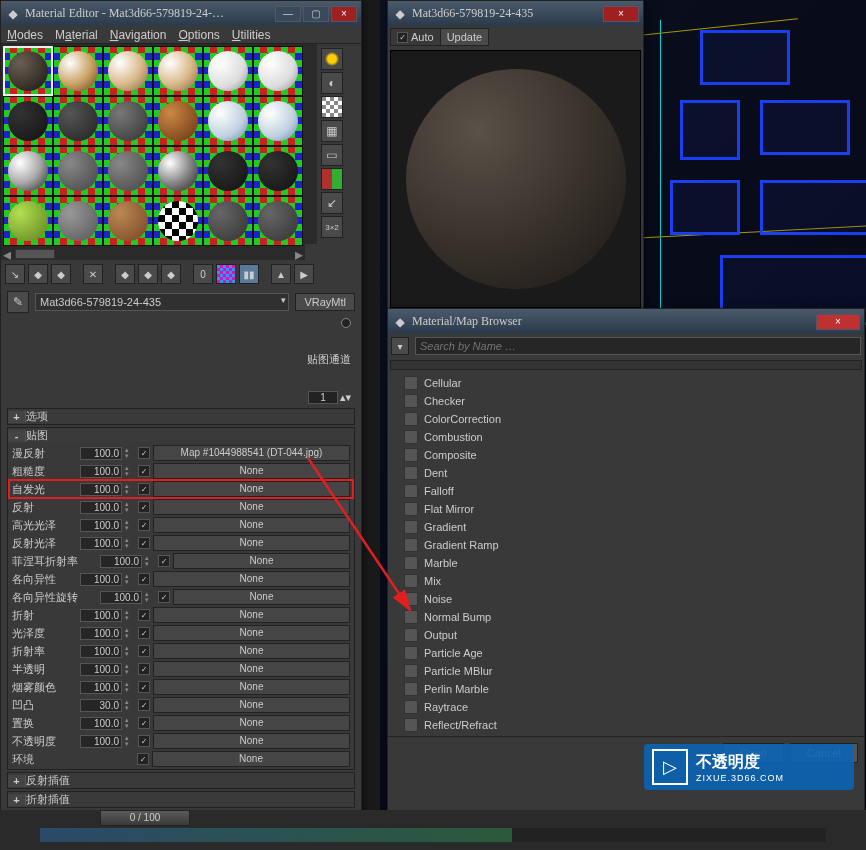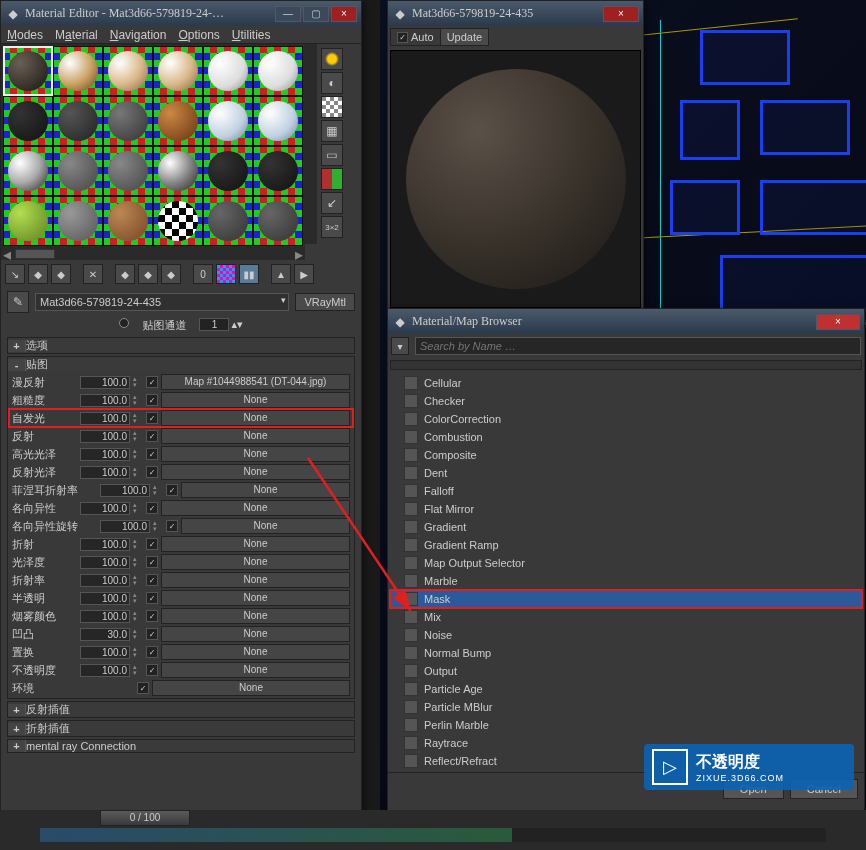--- a/index.html
+++ b/index.html
@@ -48,34 +48,34 @@
 .toolbar-row .tool-btn { width: 20px; height: 20px; font-size: 10px; }
 .sep { width: 6px; }
 
 .name-row { display: flex; align-items: center; padding: 3px 6px; gap: 6px; background: #393939; }
 .dropdown { background: #303030; border: 1px solid #555; color: #ccc; font-size: 11px; padding: 2px 14px 2px 4px; position: relative; }
 .dropdown::after { content: "▾"; position: absolute; right: 3px; top: 1px; font-size: 9px; }
 .type-btn { background: #4a4a4a; border: 1px solid #222; color: #ccc; font-size: 11px; padding: 2px 8px; cursor: pointer; }
 
 
 .params { background: #393939; padding: 0 2px 4px 2px; }
-.channel-row { display: flex; align-items: flex-start; gap: 13px; padding: 2px 8px; color: #ccc; font-size: 11px; justify-content: center; }
+.channel-row { display: flex; align-items: flex-end; gap: 24px; padding: 2px 8px; color: #ccc; font-size: 11px; justify-content: center; flex-direction: column; }
 .channel-row .radio { width: 10px; height: 10px; border-radius: 50%; border: 1px solid #888; background: #222; }
 .channel-row .spinner { display: flex; align-items: center; }
 .channel-row .spinner input { width: 30px; background: #222; border: 1px solid #555; color: #ccc; font-size: 10px; text-align: center; }
 
 .rollout { border: 1px solid #222; margin: 2px 4px; }
 .rollout-head { background: #3a3a3a; display: flex; align-items: center; color: #ccc; font-size: 11px; }
 .rollout-head .pm { width: 18px; text-align: center; border-right: 1px solid #555; background: #444; font-weight: bold; cursor: pointer; }
 .rollout-head .rt { flex: 1; text-align: left; cursor: pointer; }
 
 .map-table { padding: 1px; }
 .map-row { display: flex; align-items: center; gap: 3px; padding: 0 3px; height: 18px; color: #ccc; font-size: 11px; }
 .map-row .lbl { width: 65px; }
-.map-row .amt { width: 50px; background: #262626; border: 1px solid #555; text-align: right; padding-right: 2px; font-size: 10px; }
+.map-row .amt { width: 42px; background: #262626; border: 1px solid #555; text-align: right; padding-right: 2px; font-size: 10px; }
 .map-row .spn { width: 10px; display: flex; flex-direction: column; line-height: 6px; font-size: 7px; color: #888; }
 .map-row .chk { width: 12px; height: 12px; background: #222; border: 1px solid #555; display: flex; align-items: center; justify-content: center; font-size: 8px; color: #ccc; }
 .map-row .slot { flex: 1; background: #454545; border: 1px solid #222; text-align: center; height: 16px; line-height: 14px; cursor: pointer; font-size: 10px; }
 .map-row.hl { outline: 2px solid #e02020; outline-offset: -1px; }
 
 
 .preview-win { left: 387px; top: 0; width: 257px; height: 310px; }
 .preview-toolbar { display: flex; padding: 2px; gap: 0; background: #393939; }
 .preview-toolbar .chk-label { display: flex; align-items: center; gap: 3px; color: #ccc; font-size: 11px; padding: 2px 6px; border: 1px solid #222; }
 .preview-toolbar .chk-label .chk { width: 11px; height: 11px; }
@@ -581,29 +581,21 @@
         <div class="map-item">
           <div class="map-icon"></div>
           <span>Gradient</span>
         </div>
         <div class="map-item">
           <div class="map-icon"></div>
           <span>Gradient Ramp</span>
         </div>
         <div class="map-item">
           <div class="map-icon"></div>
-          <span>Map Output Selector</span>
-        </div>
-        <div class="map-item">
-          <div class="map-icon"></div>
           <span>Marble</span>
-        </div>
-        <div class="map-item selected hl-item">
-          <div class="map-icon"></div>
-          <span>Mask</span>
         </div>
         <div class="map-item">
           <div class="map-icon"></div>
           <span>Mix</span>
         </div>
         <div class="map-item">
           <div class="map-icon"></div>
           <span>Noise</span>
         </div>
         <div class="map-item">

